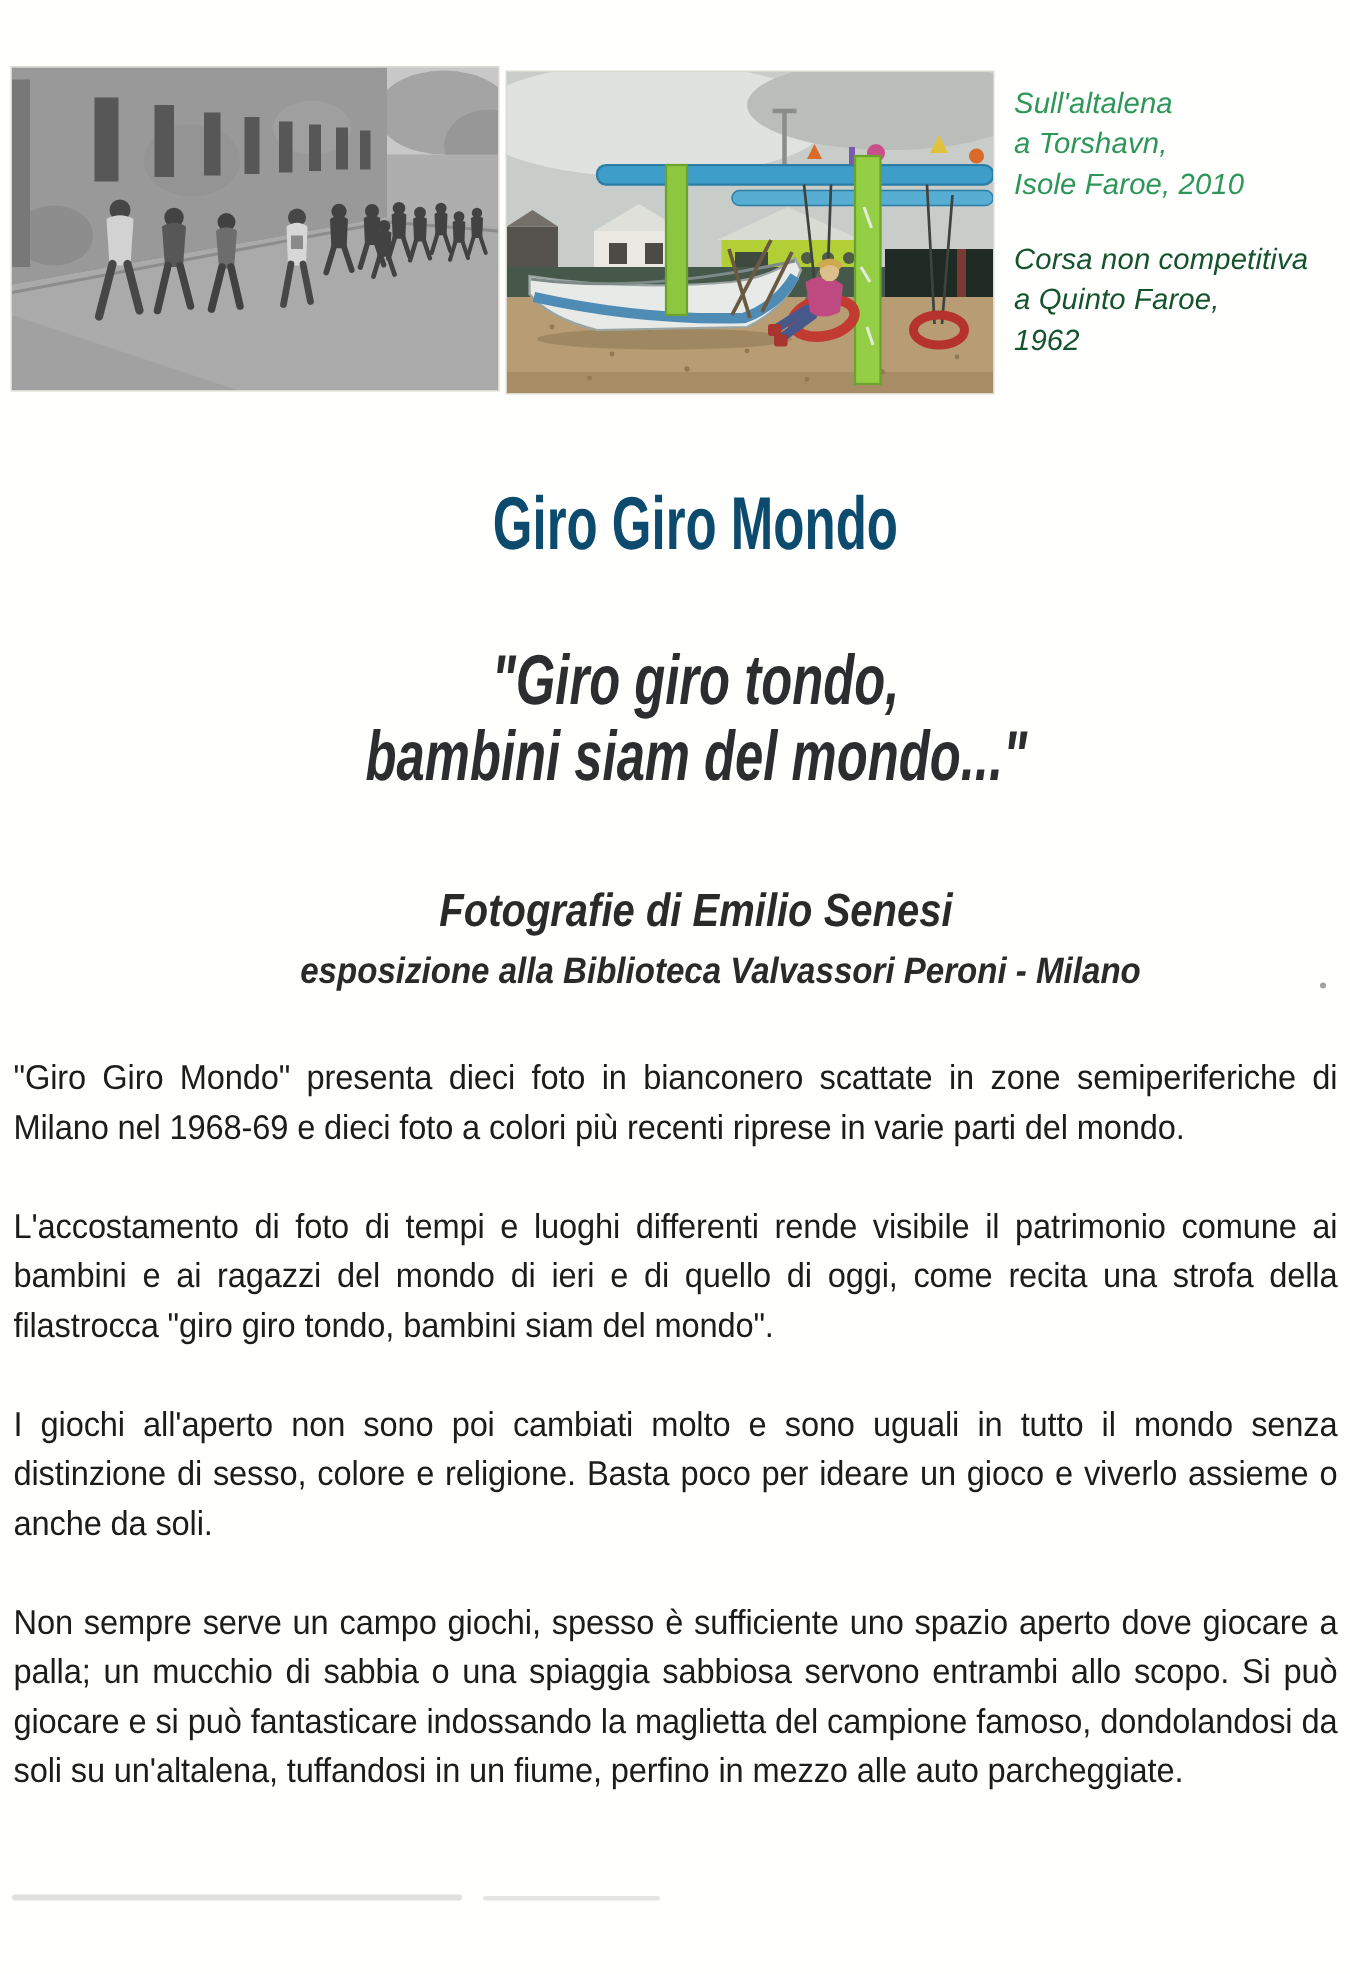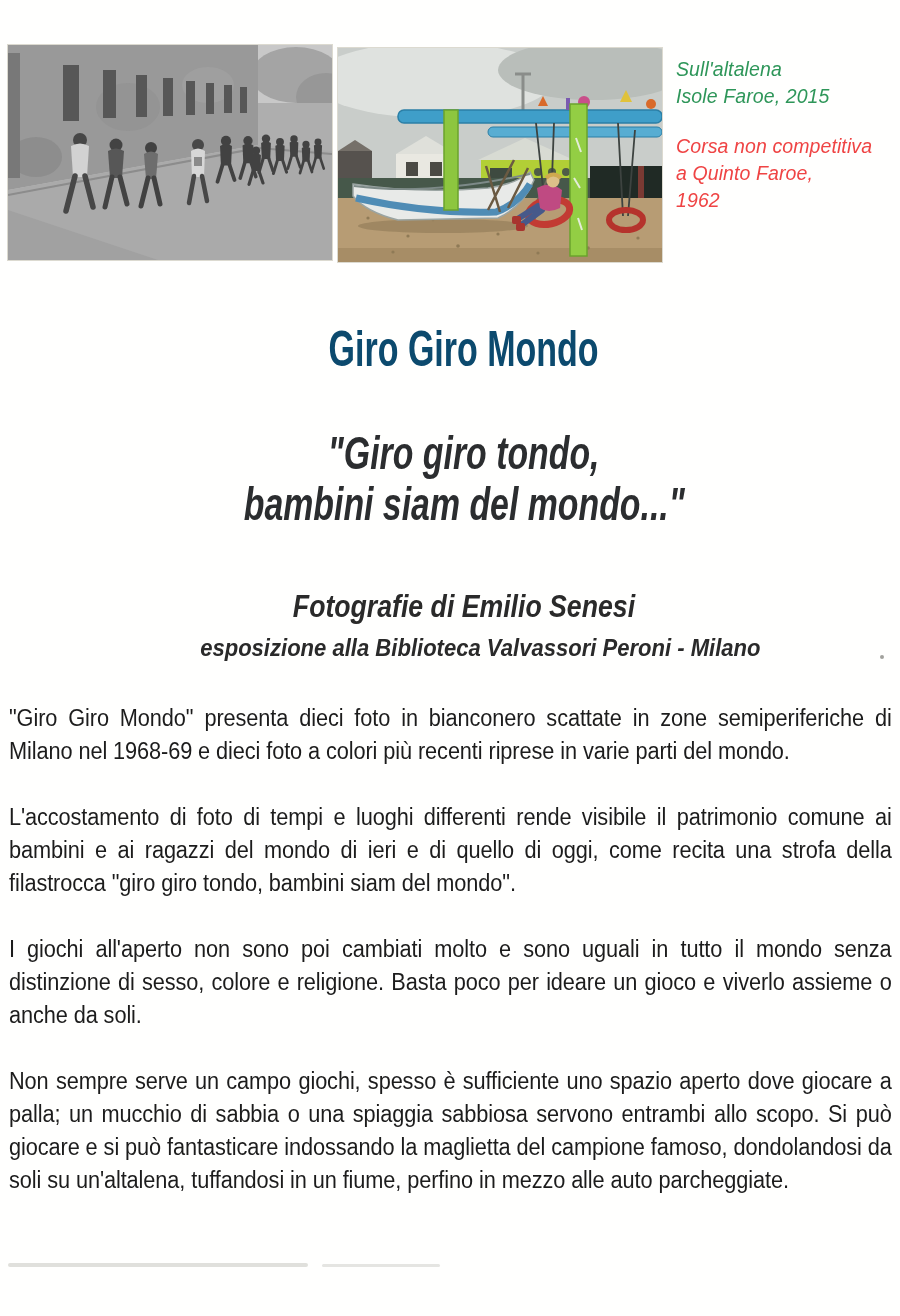--- a/index.html
+++ b/index.html
@@ -9,21 +9,21 @@
   
   .photo{position:absolute;box-shadow:0 0 0 1px #dcdad0;background:#eee;}
   .photo svg{display:block;width:100%;height:100%;}
   .photo-left{left:8px;top:45px;width:324px;height:215px;}
   .photo-left svg{filter:grayscale(1) contrast(.92);}
   .photo-right{left:338px;top:48px;width:324px;height:214px;}
 
   
   .captions{position:absolute;left:676px;top:56px;width:216px;font-style:italic;font-size:19.5px;line-height:27px;letter-spacing:.1px;}
   .caption-green{color:#2e9659;margin:0 0 17px 0;}
-  .caption-dark{color:#ef4444;margin-top:23px;}
+  .caption-dark{color:#14532d;margin-top:23px;}
 
   
   .hline{position:absolute;left:0;width:100%;text-align:center;white-space:nowrap;color:#0c4a6e;}
   .cx{display:inline-block;white-space:nowrap;}
   .title{top:324px;font-size:50px;font-weight:bold;line-height:50px;}
   .title .cx{transform:scaleX(.68);}
   .quote{font-size:47px;font-weight:bold;font-style:italic;line-height:50px;color:#2b2d2f;}
   .quote1{top:428px;}
   .quote2{top:479px;}
   .quote .cx{transform:scaleX(.72);}
@@ -181,21 +181,22 @@
       <rect x="178" y="175" width="9" height="8" rx="2" fill="#a8352f"></rect>
       <path d="M199,140 Q212,132 224,142 L222,160 Q210,166 202,160 Z" fill="#bf4a82"></path>
       <circle cx="215" cy="133" r="6.5" fill="#dcc089"></circle>
       <path d="M208,130 Q215,123 223,130" stroke="#cfa94f" stroke-width="4" fill="none"></path>
     </svg>
   </div>
 
   <div class="captions">
     <div class="caption-green">
       <div>Sull'altalena</div>
-      <div>Isole Faroe, 2015</div>
+      <div>a Torshavn,</div>
+      <div>Isole Faroe, 2010</div>
     </div>
     <div class="caption-dark">
       <div>Corsa non competitiva</div>
       <div>a Quinto Faroe,</div>
       <div>1962</div>
     </div>
   </div>
 
   <div class="hline title">
     <span class="cx">Giro Giro Mondo</span>

